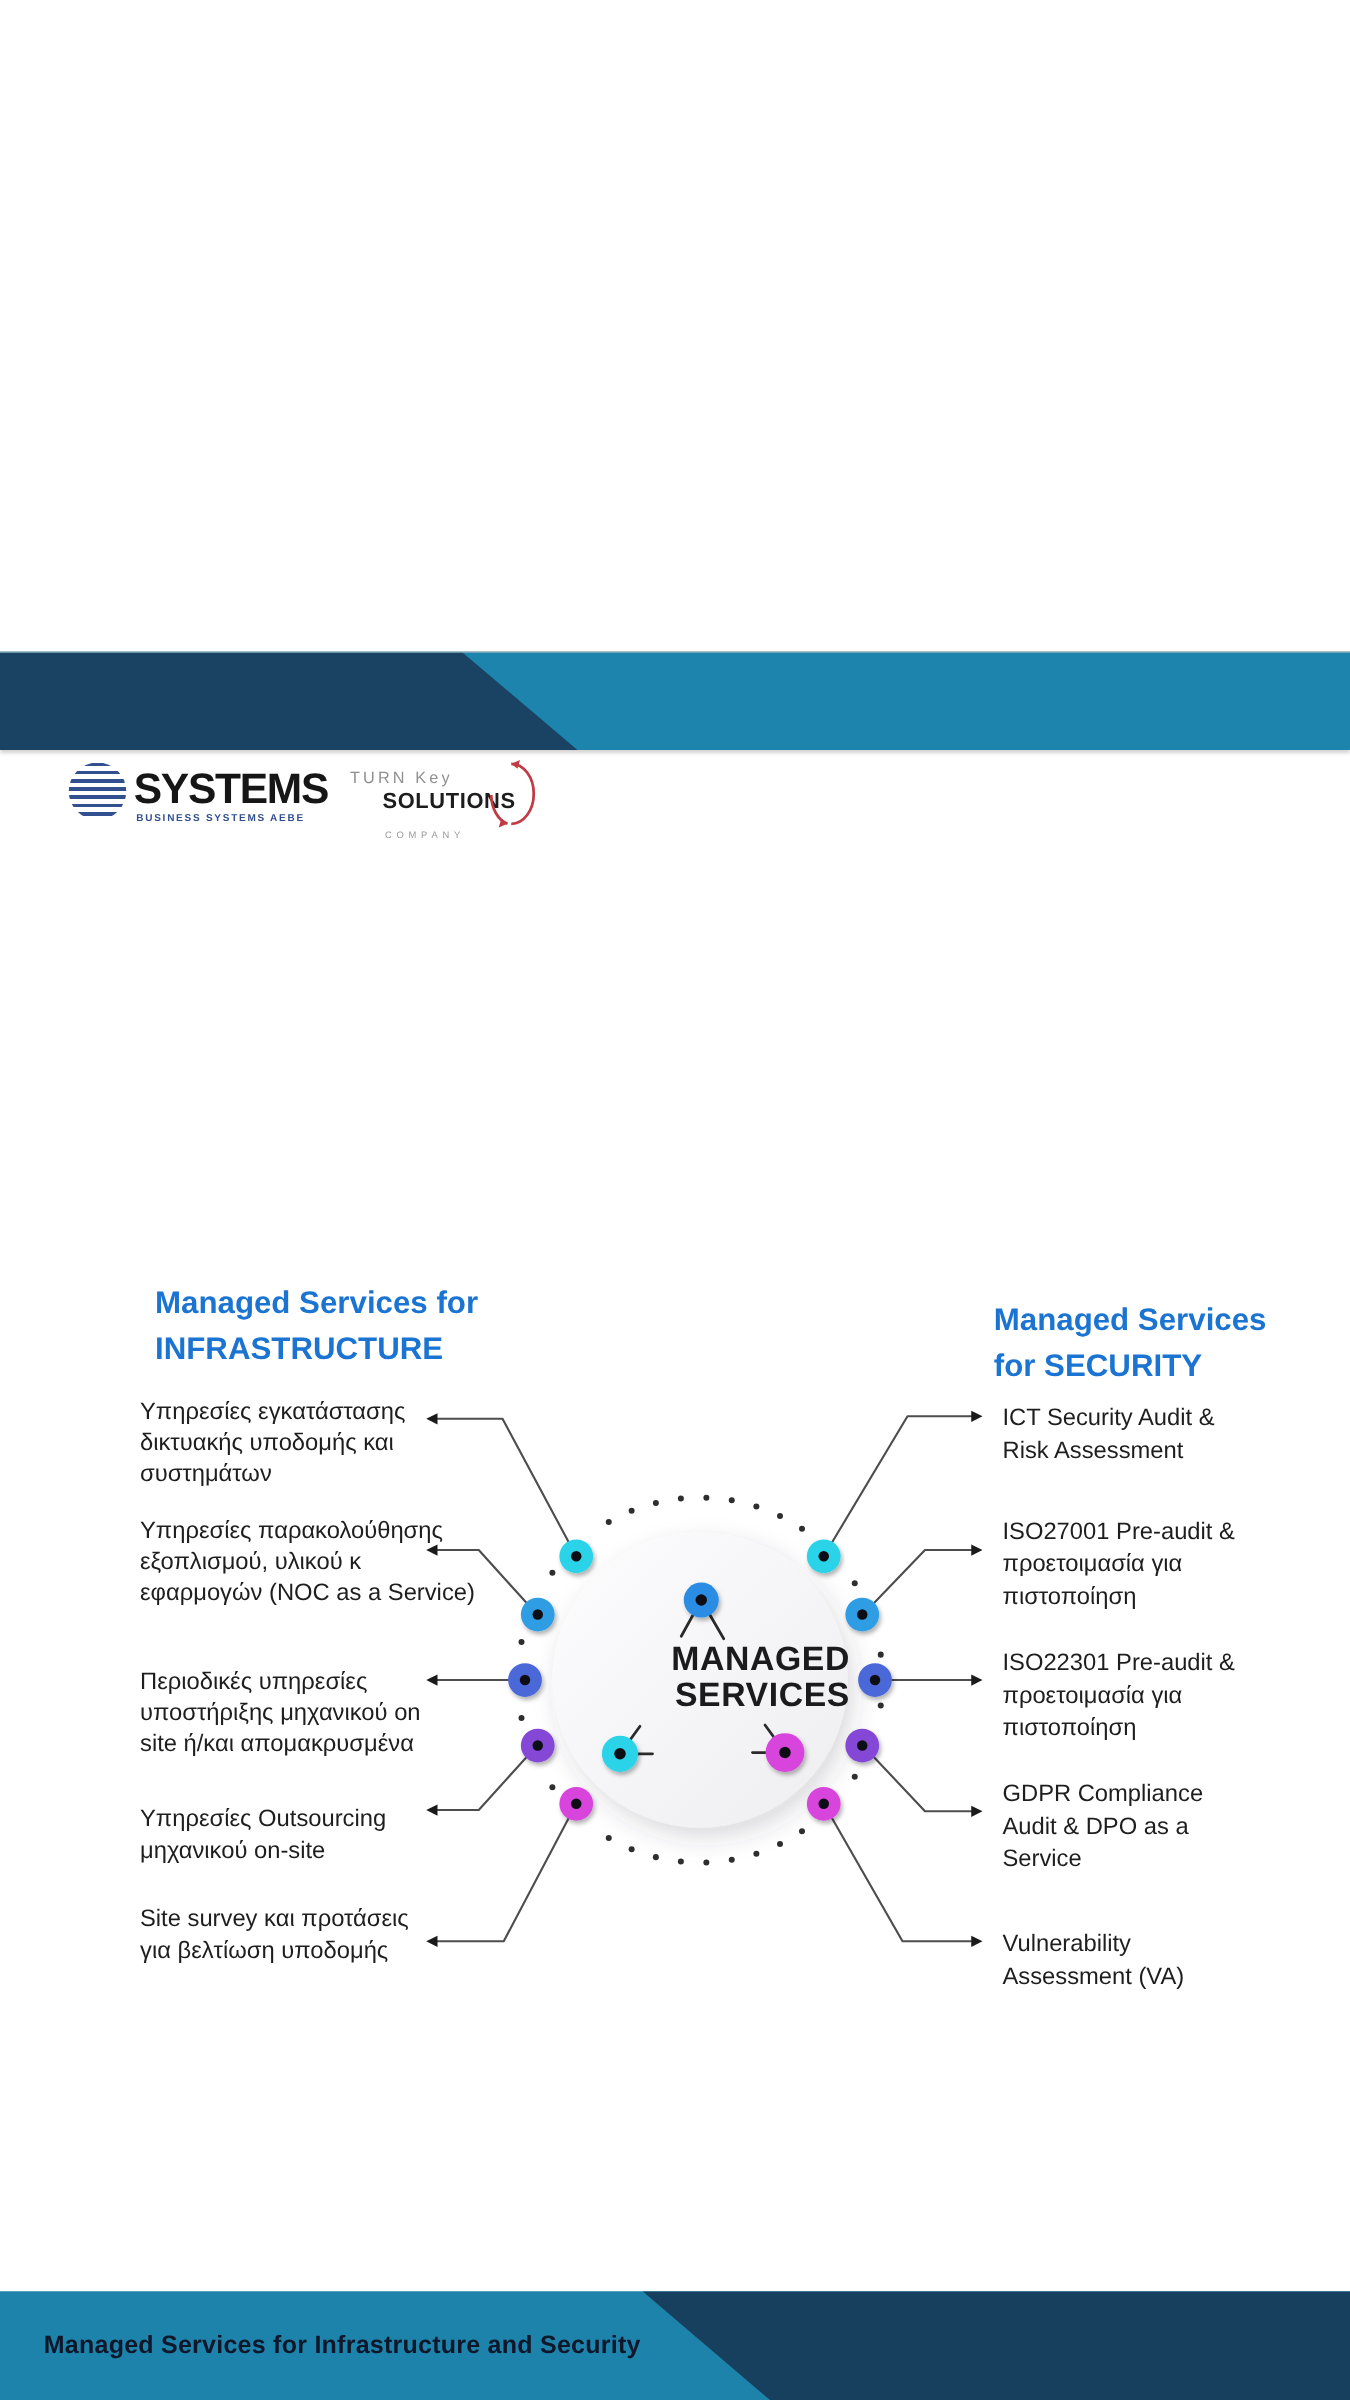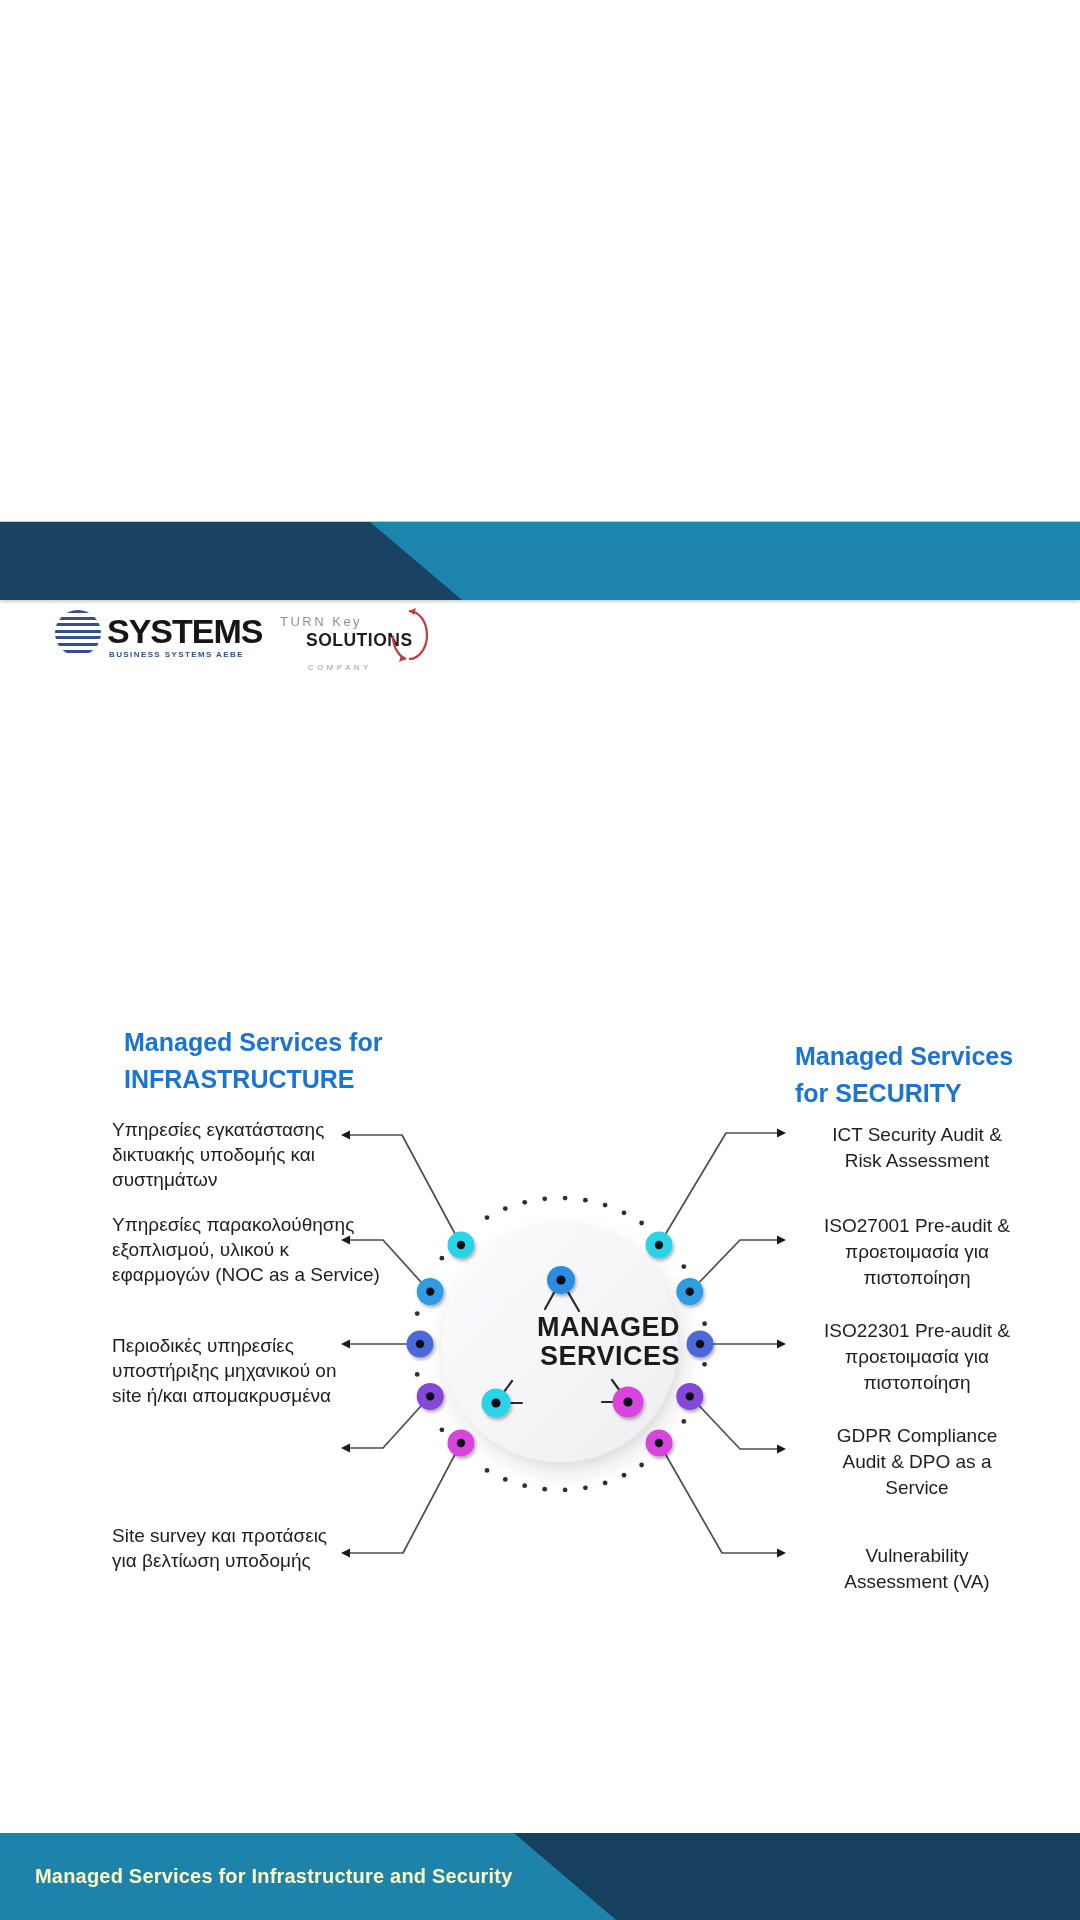--- a/index.html
+++ b/index.html
@@ -50,21 +50,21 @@
   .col-heading{
     position:absolute;font-size:25px;font-weight:700;line-height:37px;
     color:var(--title-blue,#1b74d2);white-space:pre-line;
   }
   .col-heading.left{left:124px;top:1024px;width:320px;}
   .col-heading.right{left:795px;top:1038px;width:280px;}
   .item{
     position:absolute;font-size:19px;line-height:25px;color:#1e1e1e;white-space:pre-line;
   }
   .item.left{left:112px;width:295px;}
-  .item.right{left:802px;width:230px;line-height:26px;text-align:center;}
+  .item.right{left:802px;width:230px;line-height:26px;}
 
   
   .diagram{position:absolute;left:0;top:1080px;}
   .conn{stroke:var(--line-gray,#4d4d4d);stroke-width:1.7;fill:none;stroke-linejoin:round;}
   .ah{fill:var(--arrow-black,#1a1a1a);}
   .ringdot{fill:var(--ring-dot,#2e2e2e);}
   .bigcircle{fill:url(#circGrad);}
   .dot-cyan{fill:var(--dot-cyan,#2bd3e8);}
   .dot-blue{fill:var(--dot-blue,#2f9de4);}
   .dot-royal{fill:var(--dot-royal,#4b68d8);}
@@ -82,21 +82,21 @@
   .footer{
     position:absolute;left:0;top:1833px;width:1080px;height:87px;
     background:var(--footer-teal,#1e83ab);
   }
   .footer-navy{
     position:absolute;inset:0;background:var(--footer-navy,#17405e);
     clip-path:polygon(514px 0,100% 0,100% 100%,616px 100%);
   }
   .footer-text{
     position:absolute;left:35px;top:0;height:87px;display:flex;align-items:center;
-    font-size:20px;font-weight:700;color:#fef9c3;letter-spacing:.2px;
+    font-size:20px;font-weight:700;color:#0f172a;letter-spacing:.2px;
   }
 </style>
 </head>
 <body>
 
 <div class="slide">
 
   <div class="top-band">
     <div class="top-band-navy"></div>
   </div>
@@ -124,20 +124,22 @@
 
   <div class="item left" style="top:1117px">Υπηρεσίες εγκατάστασης
 δικτυακής υποδομής και
 συστημάτων</div>
   <div class="item left" style="top:1212px">Υπηρεσίες παρακολούθησης
 εξοπλισμού, υλικού κ
 εφαρμογών (NOC as a Service)</div>
   <div class="item left" style="top:1333px">Περιοδικές υπηρεσίες
 υποστήριξης μηχανικού on
 site ή/και απομακρυσμένα</div>
+  <div class="item left" style="top:1443px">Υπηρεσίες Outsourcing
+μηχανικού on-site</div>
   <div class="item left" style="top:1523px">Site survey και προτάσεις
 για βελτίωση υποδομής</div>
 
   <div class="item right" style="top:1122px">ICT Security Audit &amp;
 Risk Assessment</div>
   <div class="item right" style="top:1213px">ISO27001 Pre-audit &amp;
 προετοιμασία για
 πιστοποίηση</div>
   <div class="item right" style="top:1318px">ISO22301 Pre-audit &amp;
 προετοιμασία για

